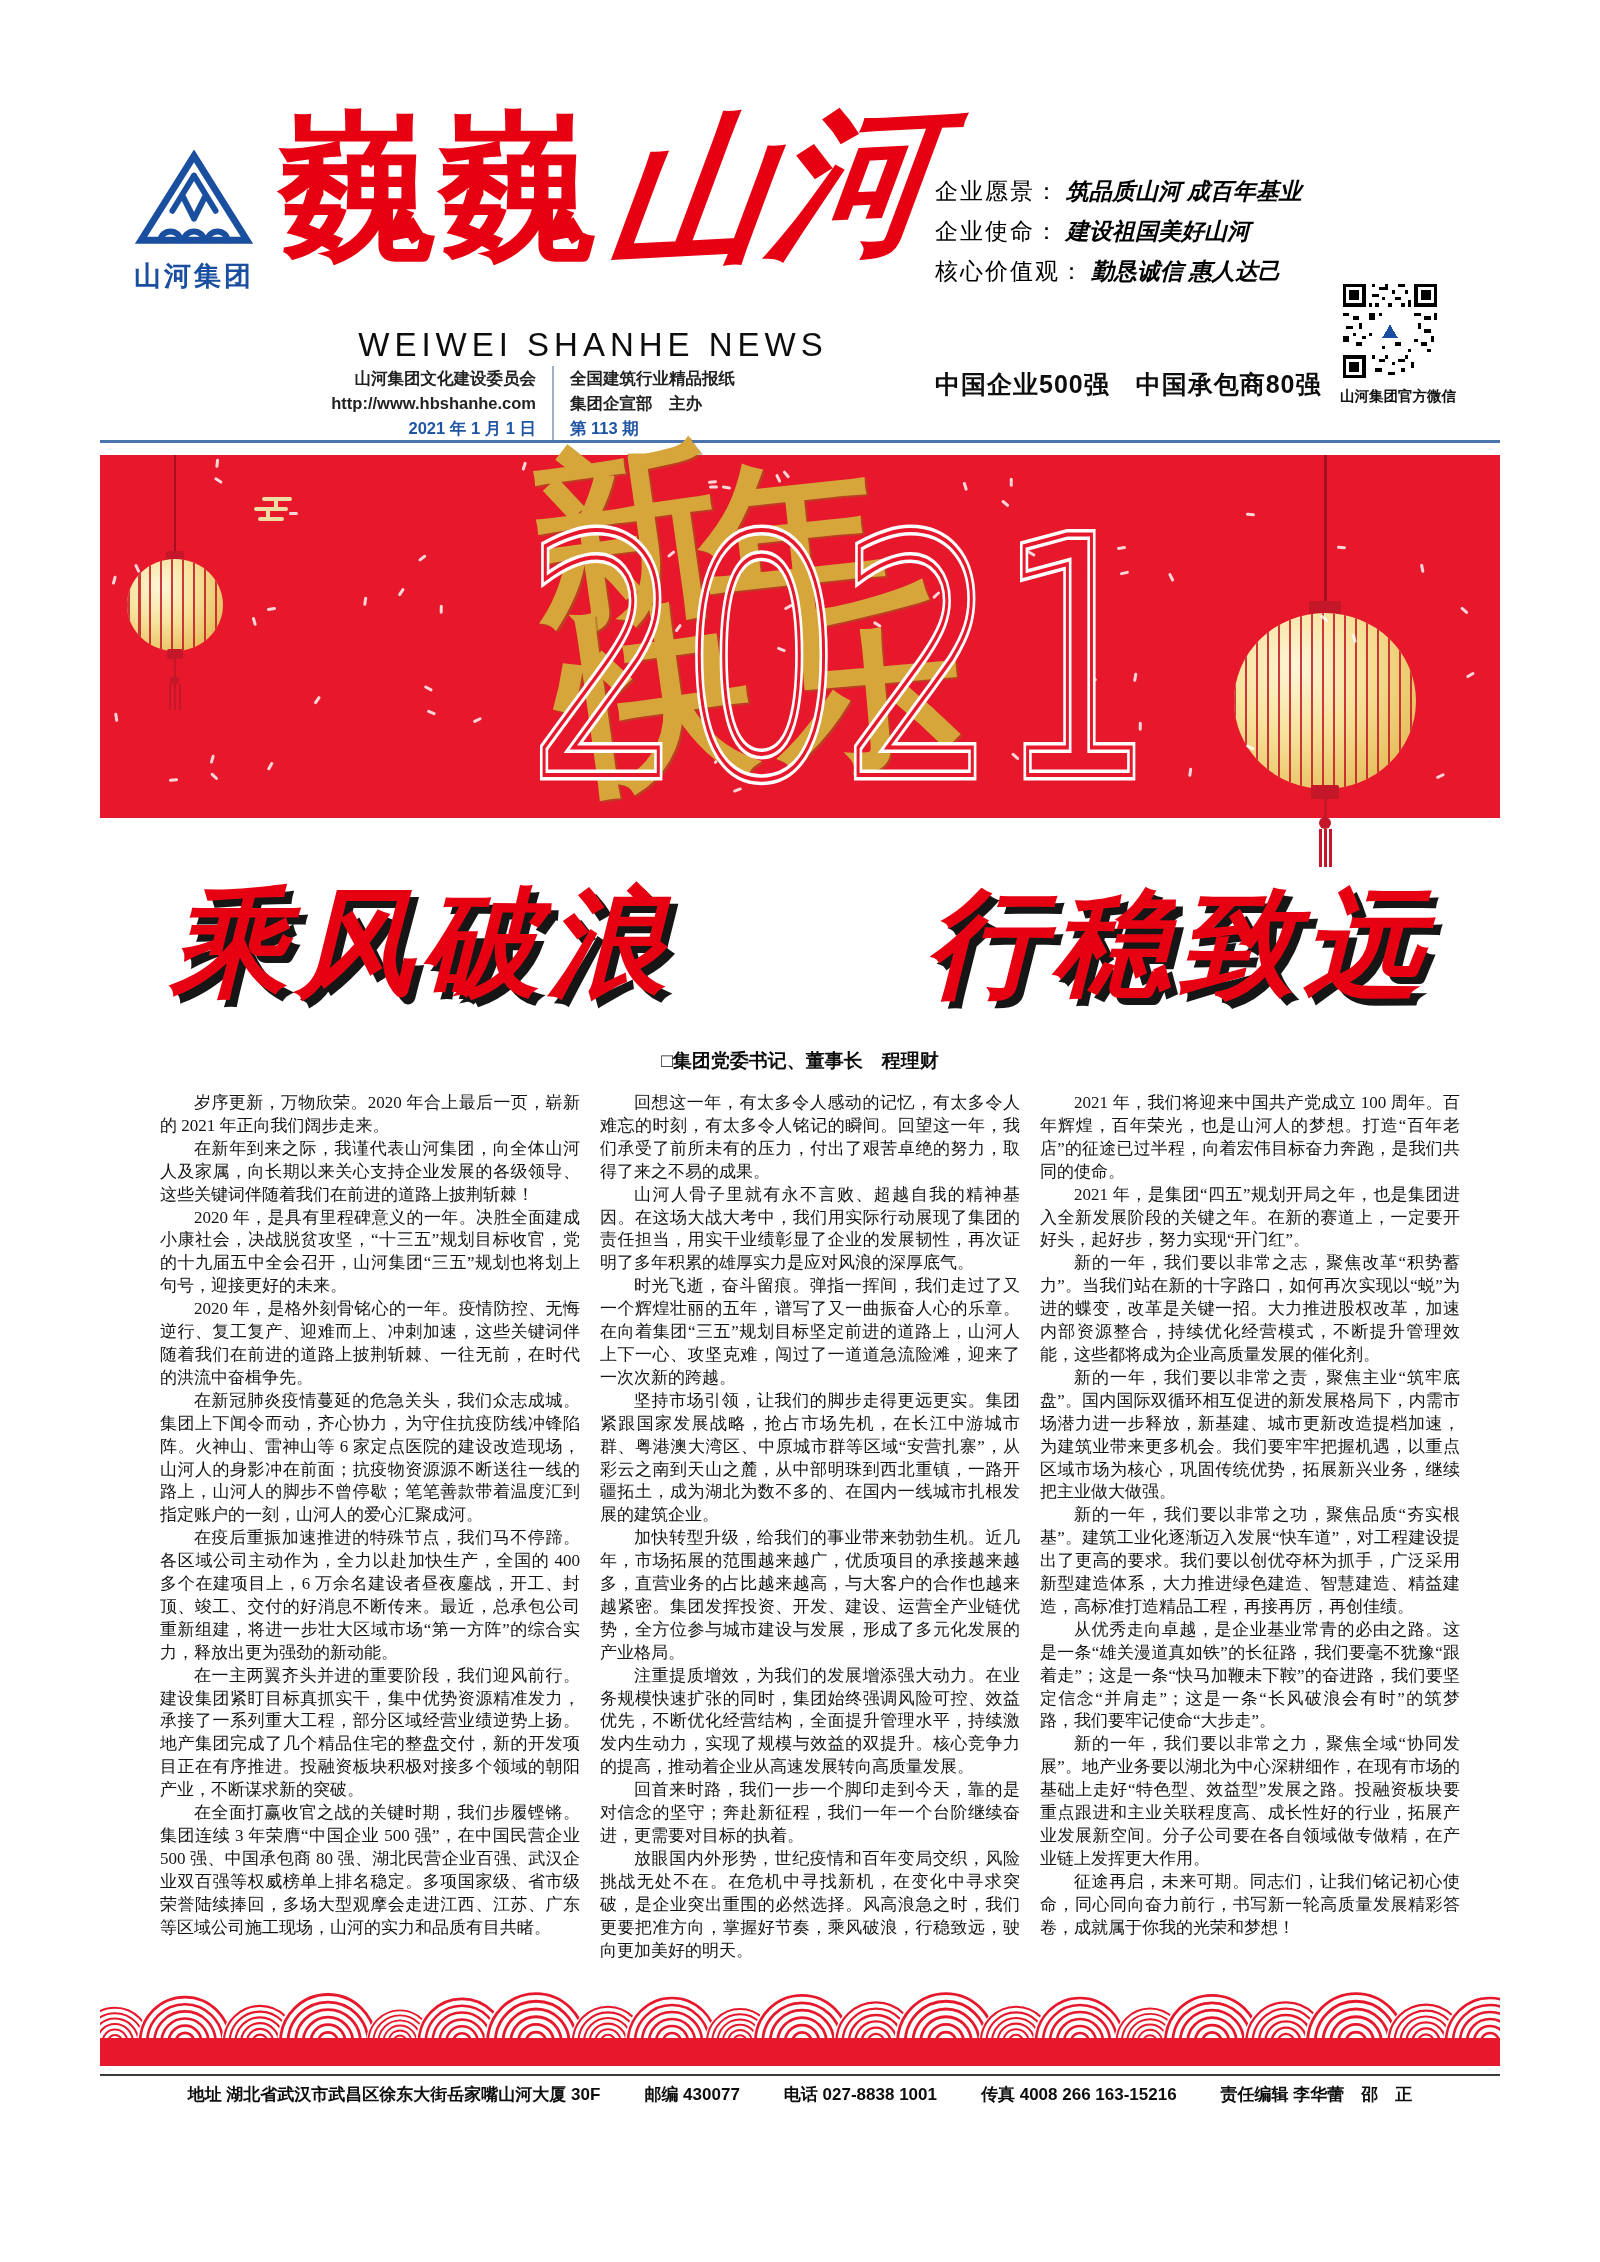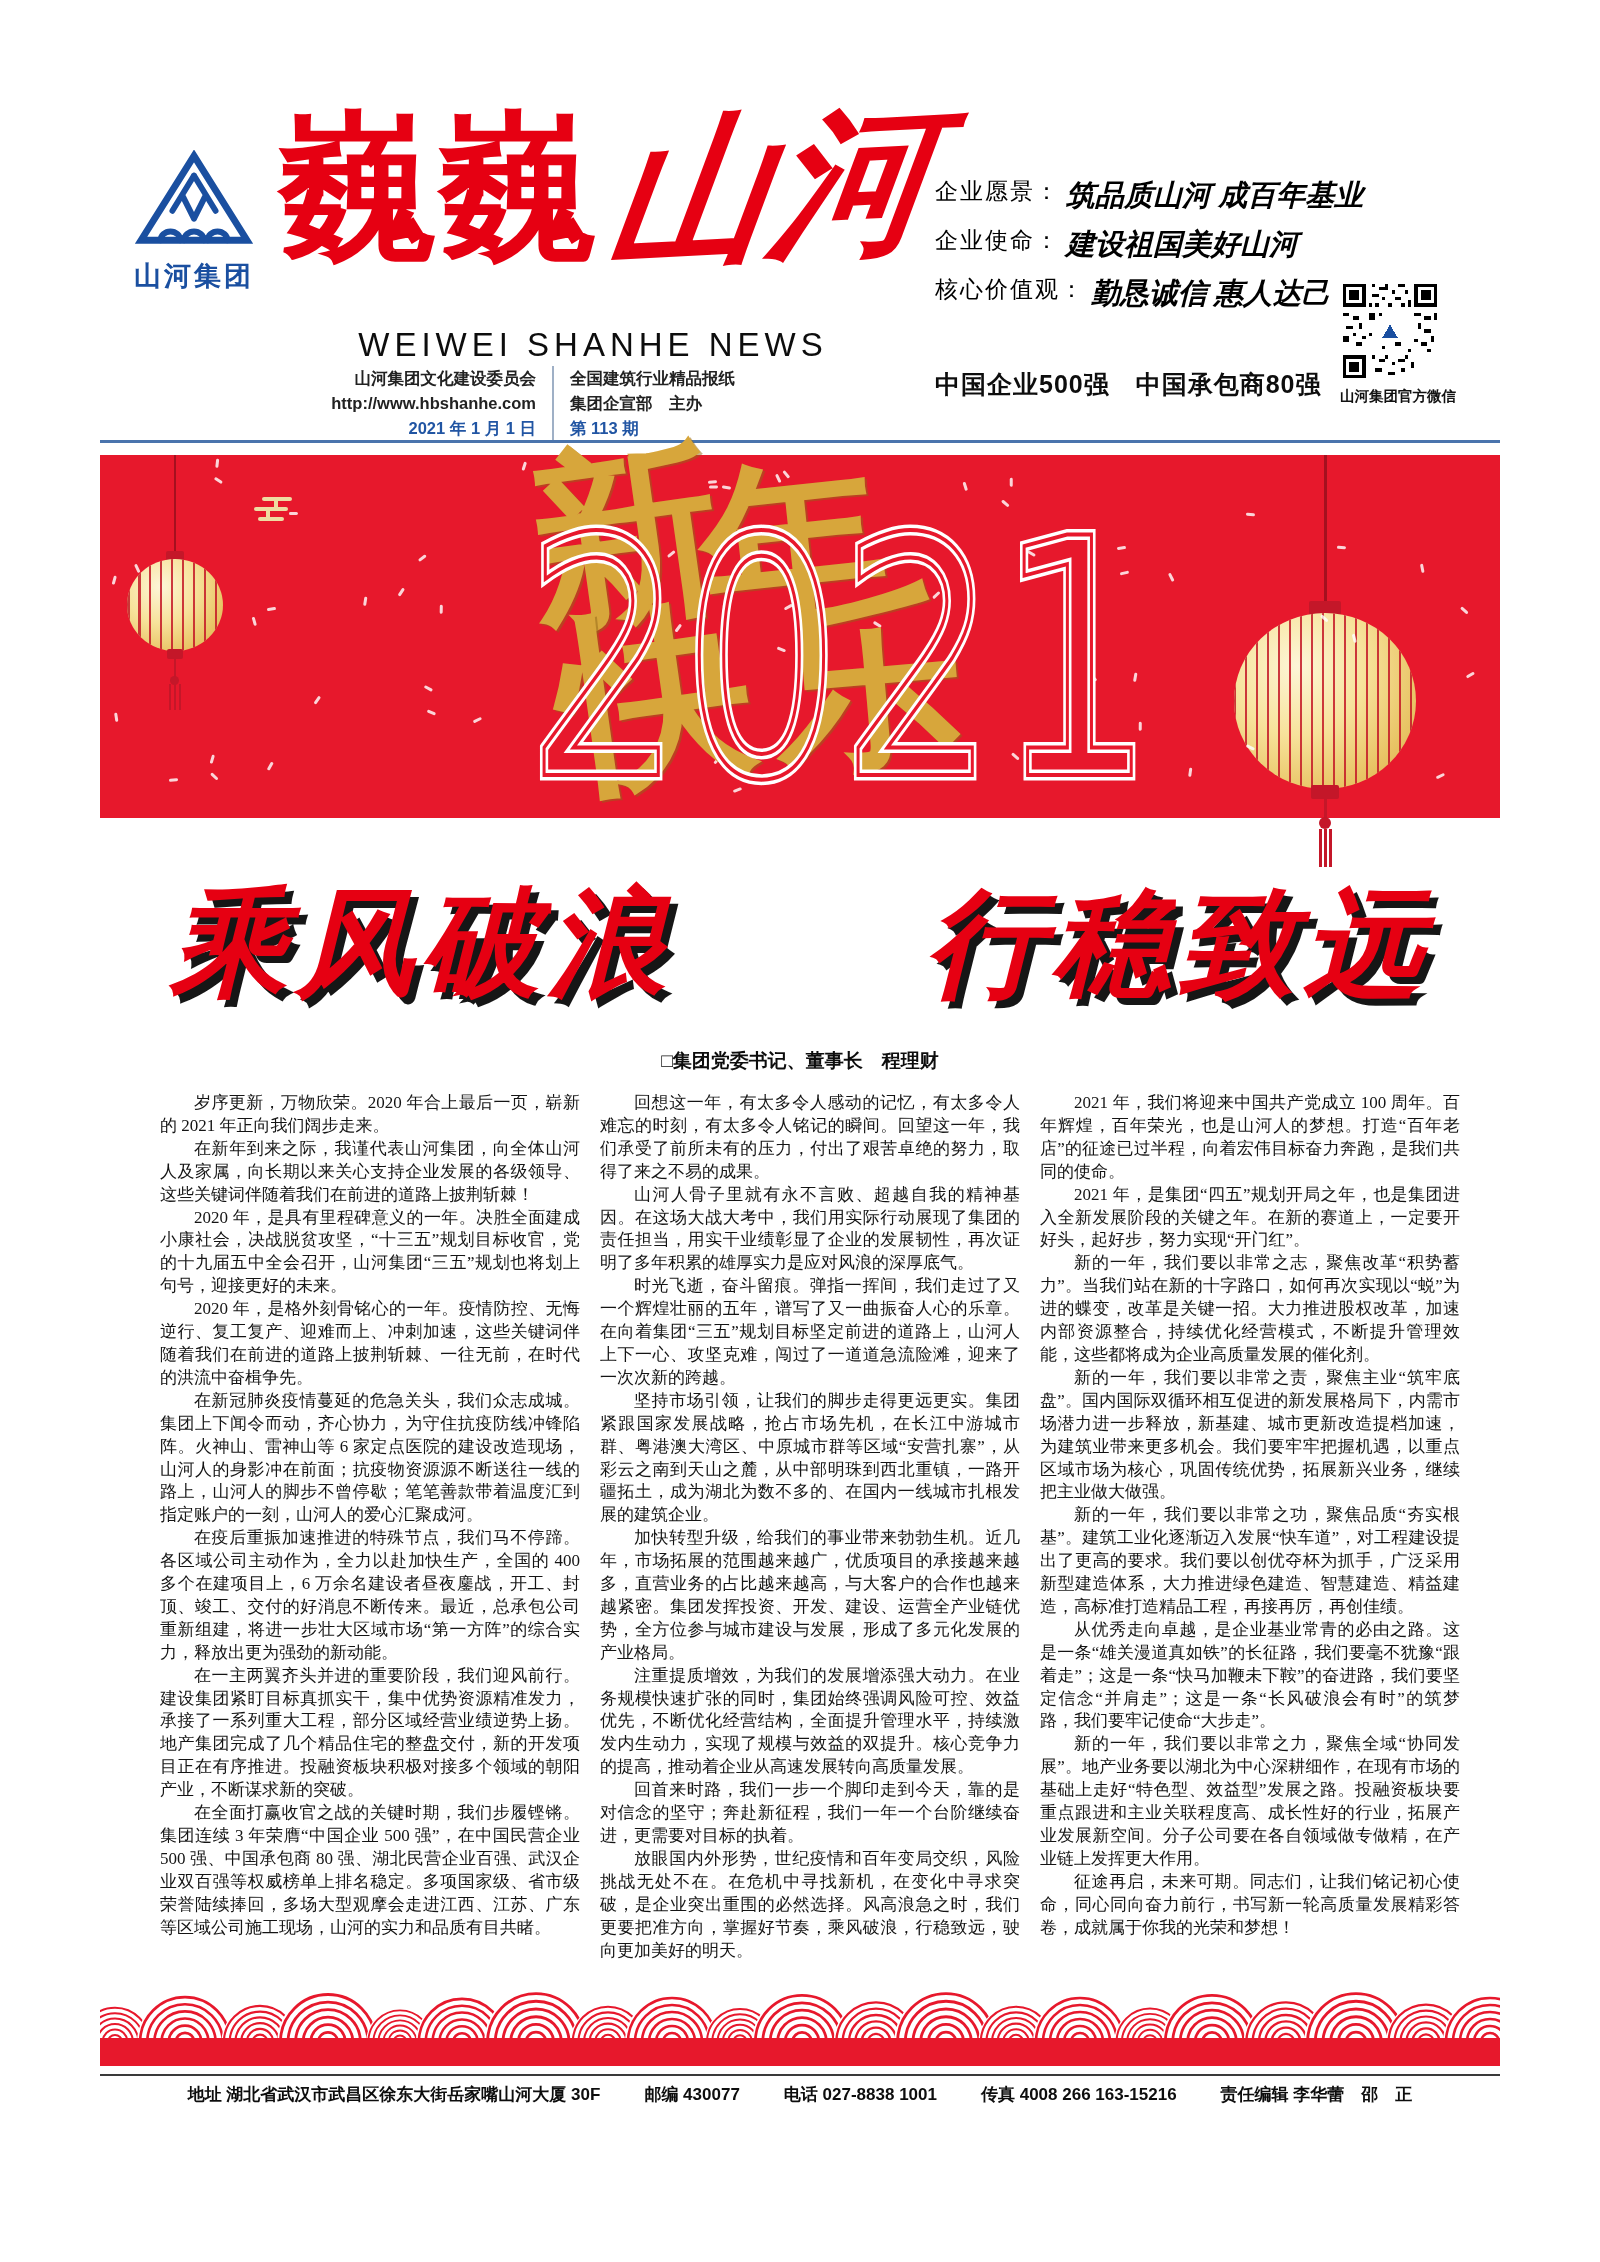--- a/index.html
+++ b/index.html
@@ -22,21 +22,21 @@
   .pub-info{position:absolute;left:286px;top:366px;display:flex;align-items:stretch;}
   .pub-col{font-size:16.5px;line-height:25px;font-weight:600;color:#222;}
   .pub-col.l{width:250px;text-align:right;padding-right:16px;}
   .pub-col.r{width:250px;text-align:left;padding-left:16px;}
   .pub-divider{width:2px;background:#9fb0c6;}
   .pub-blue{color:#2155a3;}
 
   .corp-block{position:absolute;left:935px;top:176px;width:400px;}
   .corp-row{display:flex;align-items:flex-start;margin-bottom:9px;white-space:nowrap;}
   .corp-label{font-size:23px;letter-spacing:2px;color:#000;}
-  .corp-value{font-size:29px;font-weight:700;font-style:italic;color:#000;
+  .corp-value{font-size:23px;font-weight:700;font-style:italic;color:#000;
               font-family:"Liberation Serif",serif;margin-left:6px;}
   .honors{position:absolute;left:935px;top:368px;font-size:25px;font-weight:700;
           letter-spacing:1px;color:#0d0d0d;white-space:nowrap;}
 
   .qr-block{position:absolute;left:1340px;top:284px;width:100px;text-align:center;}
   .qr-caption{margin-top:5px;font-size:14.5px;font-weight:600;color:#111;white-space:nowrap;}
 
   .header-rule{position:absolute;left:100px;top:440px;width:1400px;height:3px;background:#4a74ad;}
 
   

